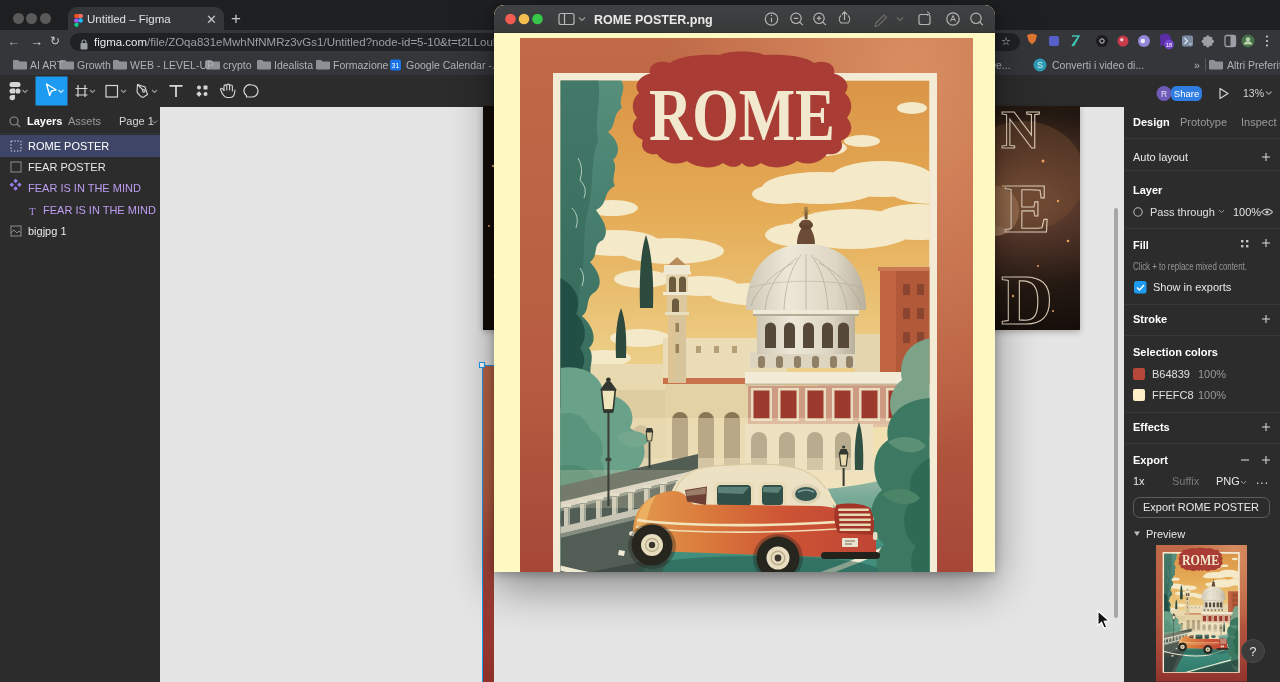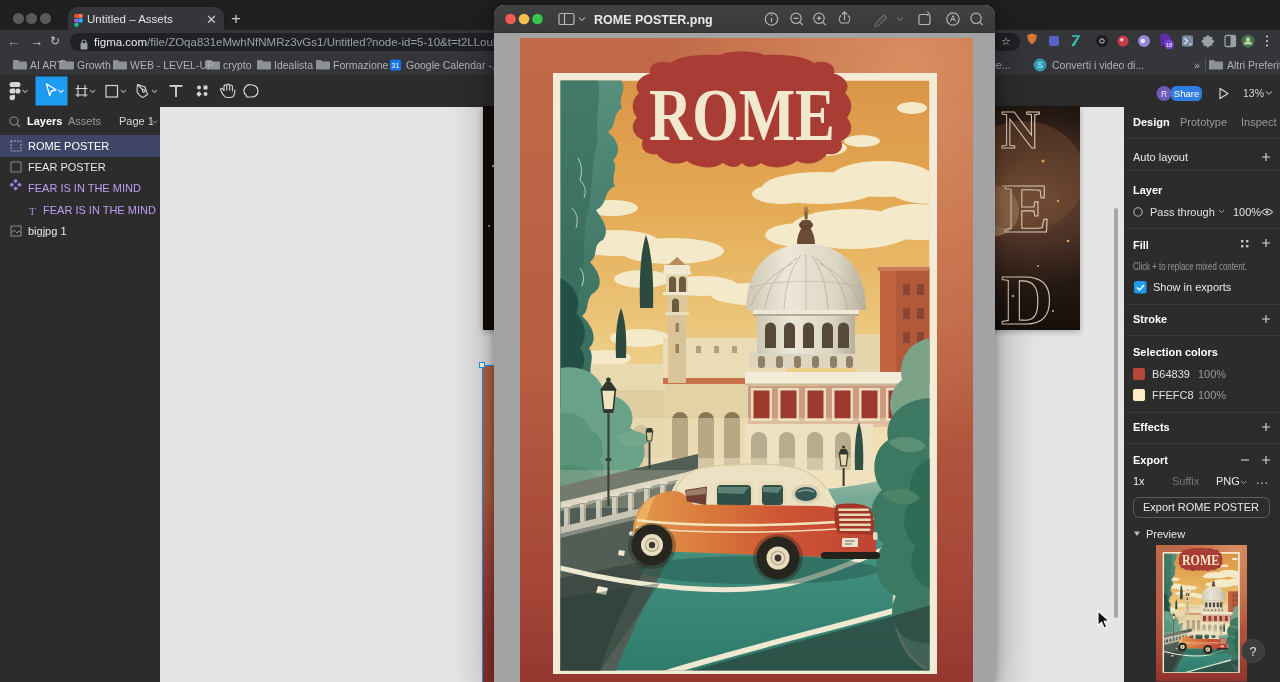--- a/index.html
+++ b/index.html
@@ -23,21 +23,21 @@
 
   <div class="abs" style="left:74px;top:12.5px;width:9px;height:13px;">
     <svg width="9" height="13" viewBox="0 0 9 13">
       <path d="M0 2 a2 2 0 0 1 2-2 h2.5 v4 H2 a2 2 0 0 1 -2-2z" fill="#f24e1e"></path>
       <path d="M4.5 0 H7 a2 2 0 0 1 0 4 H4.5z" fill="#ff7262"></path>
       <path d="M0 6.5 a2 2 0 0 1 2-2 h2.5 v4 H2 a2 2 0 0 1 -2-2z" fill="#a259ff"></path>
       <path d="M0 11 a2 2 0 0 1 2-2 h2.5 v2 a2 2 0 1 1 -2.5 -2z" fill="#0acf83"></path>
       <circle cx="6.7" cy="6.5" r="2.2" fill="#1abcfe"></circle>
     </svg>
   </div>
-  <div class="abs txt" style="left:87px;top:13px;color:#dfe0e2;font-size:11.5px;">Untitled – Assets</div>
+  <div class="abs txt" style="left:87px;top:13px;color:#dfe0e2;font-size:11.5px;">Untitled – Figma</div>
   <div class="abs txt" style="left:206px;top:11.5px;color:#c7c8ca;font-size:13px;">✕</div>
   <div class="abs txt" style="left:231px;top:9px;color:#c7c8ca;font-size:17px;font-weight:300;">+</div>
 
   <div class="abs" style="left:0;top:30px;width:1280px;height:23px;background:#35363a;"></div>
   <div class="abs" style="left:7px;top:34px;color:#a8abb0;font-size:13px;">←</div>
   <div class="abs" style="left:30px;top:34px;color:#d7d8da;font-size:13px;">→</div>
   <div class="abs" style="left:50px;top:33.5px;color:#c4c6c9;font-size:12px;">↻</div>
 
   <div class="abs" style="left:70px;top:32.5px;width:950px;height:18px;background:#202124;border-radius:9px;"></div>
   <div class="abs" style="left:80px;top:36px;width:8px;height:11px;">
@@ -335,21 +335,21 @@
 
       <g transform="translate(32,438) scale(0.2009)">
         <use href="#poster"></use>
       </g>
 
       <circle cx="129" cy="544" r="11.5" fill="#3c3c3c" stroke="#4a4a4a" stroke-width="1"></circle>
       <text x="129" y="549" font-size="12.5" fill="#e5e5e5" text-anchor="middle" font-family="Liberation Sans">?</text>
     </svg>
   </div>
 
-  <div id="previewwin" class="abs" style="left:493.5px;top:5px;width:501.5px;height:677px;background:#a3a3a3;border-radius:10px 10px 0 0;box-shadow:0 16px 46px rgba(0,0,0,.40), 0 2px 10px rgba(0,0,0,.28);overflow:hidden;">
+  <div id="previewwin" class="abs" style="left:493.5px;top:5px;width:501.5px;height:567px;background:#fef9c3;border-radius:10px 10px 0 0;box-shadow:0 16px 46px rgba(0,0,0,.40), 0 2px 10px rgba(0,0,0,.28);overflow:hidden;">
     <div id="wintitle">
       <svg class="abs" style="left:0;top:0;" width="501.5" height="28" viewBox="0 0 501.5 28">
         <defs>
           <linearGradient id="tbgrad" x1="0" y1="0" x2="0" y2="1">
             <stop offset="0" stop-color="#404143"></stop>
               <stop offset="1" stop-color="#383939"></stop>
           </linearGradient>
         </defs>
         <path d="M0 28 V10 a10 10 0 0 1 10-10 H491.5 a10 10 0 0 1 10 10 V28 z" fill="url(#tbgrad)"></path>
         <rect x="0" y="27.4" width="501.5" height="0.8" fill="#2b2c2d"></rect>

